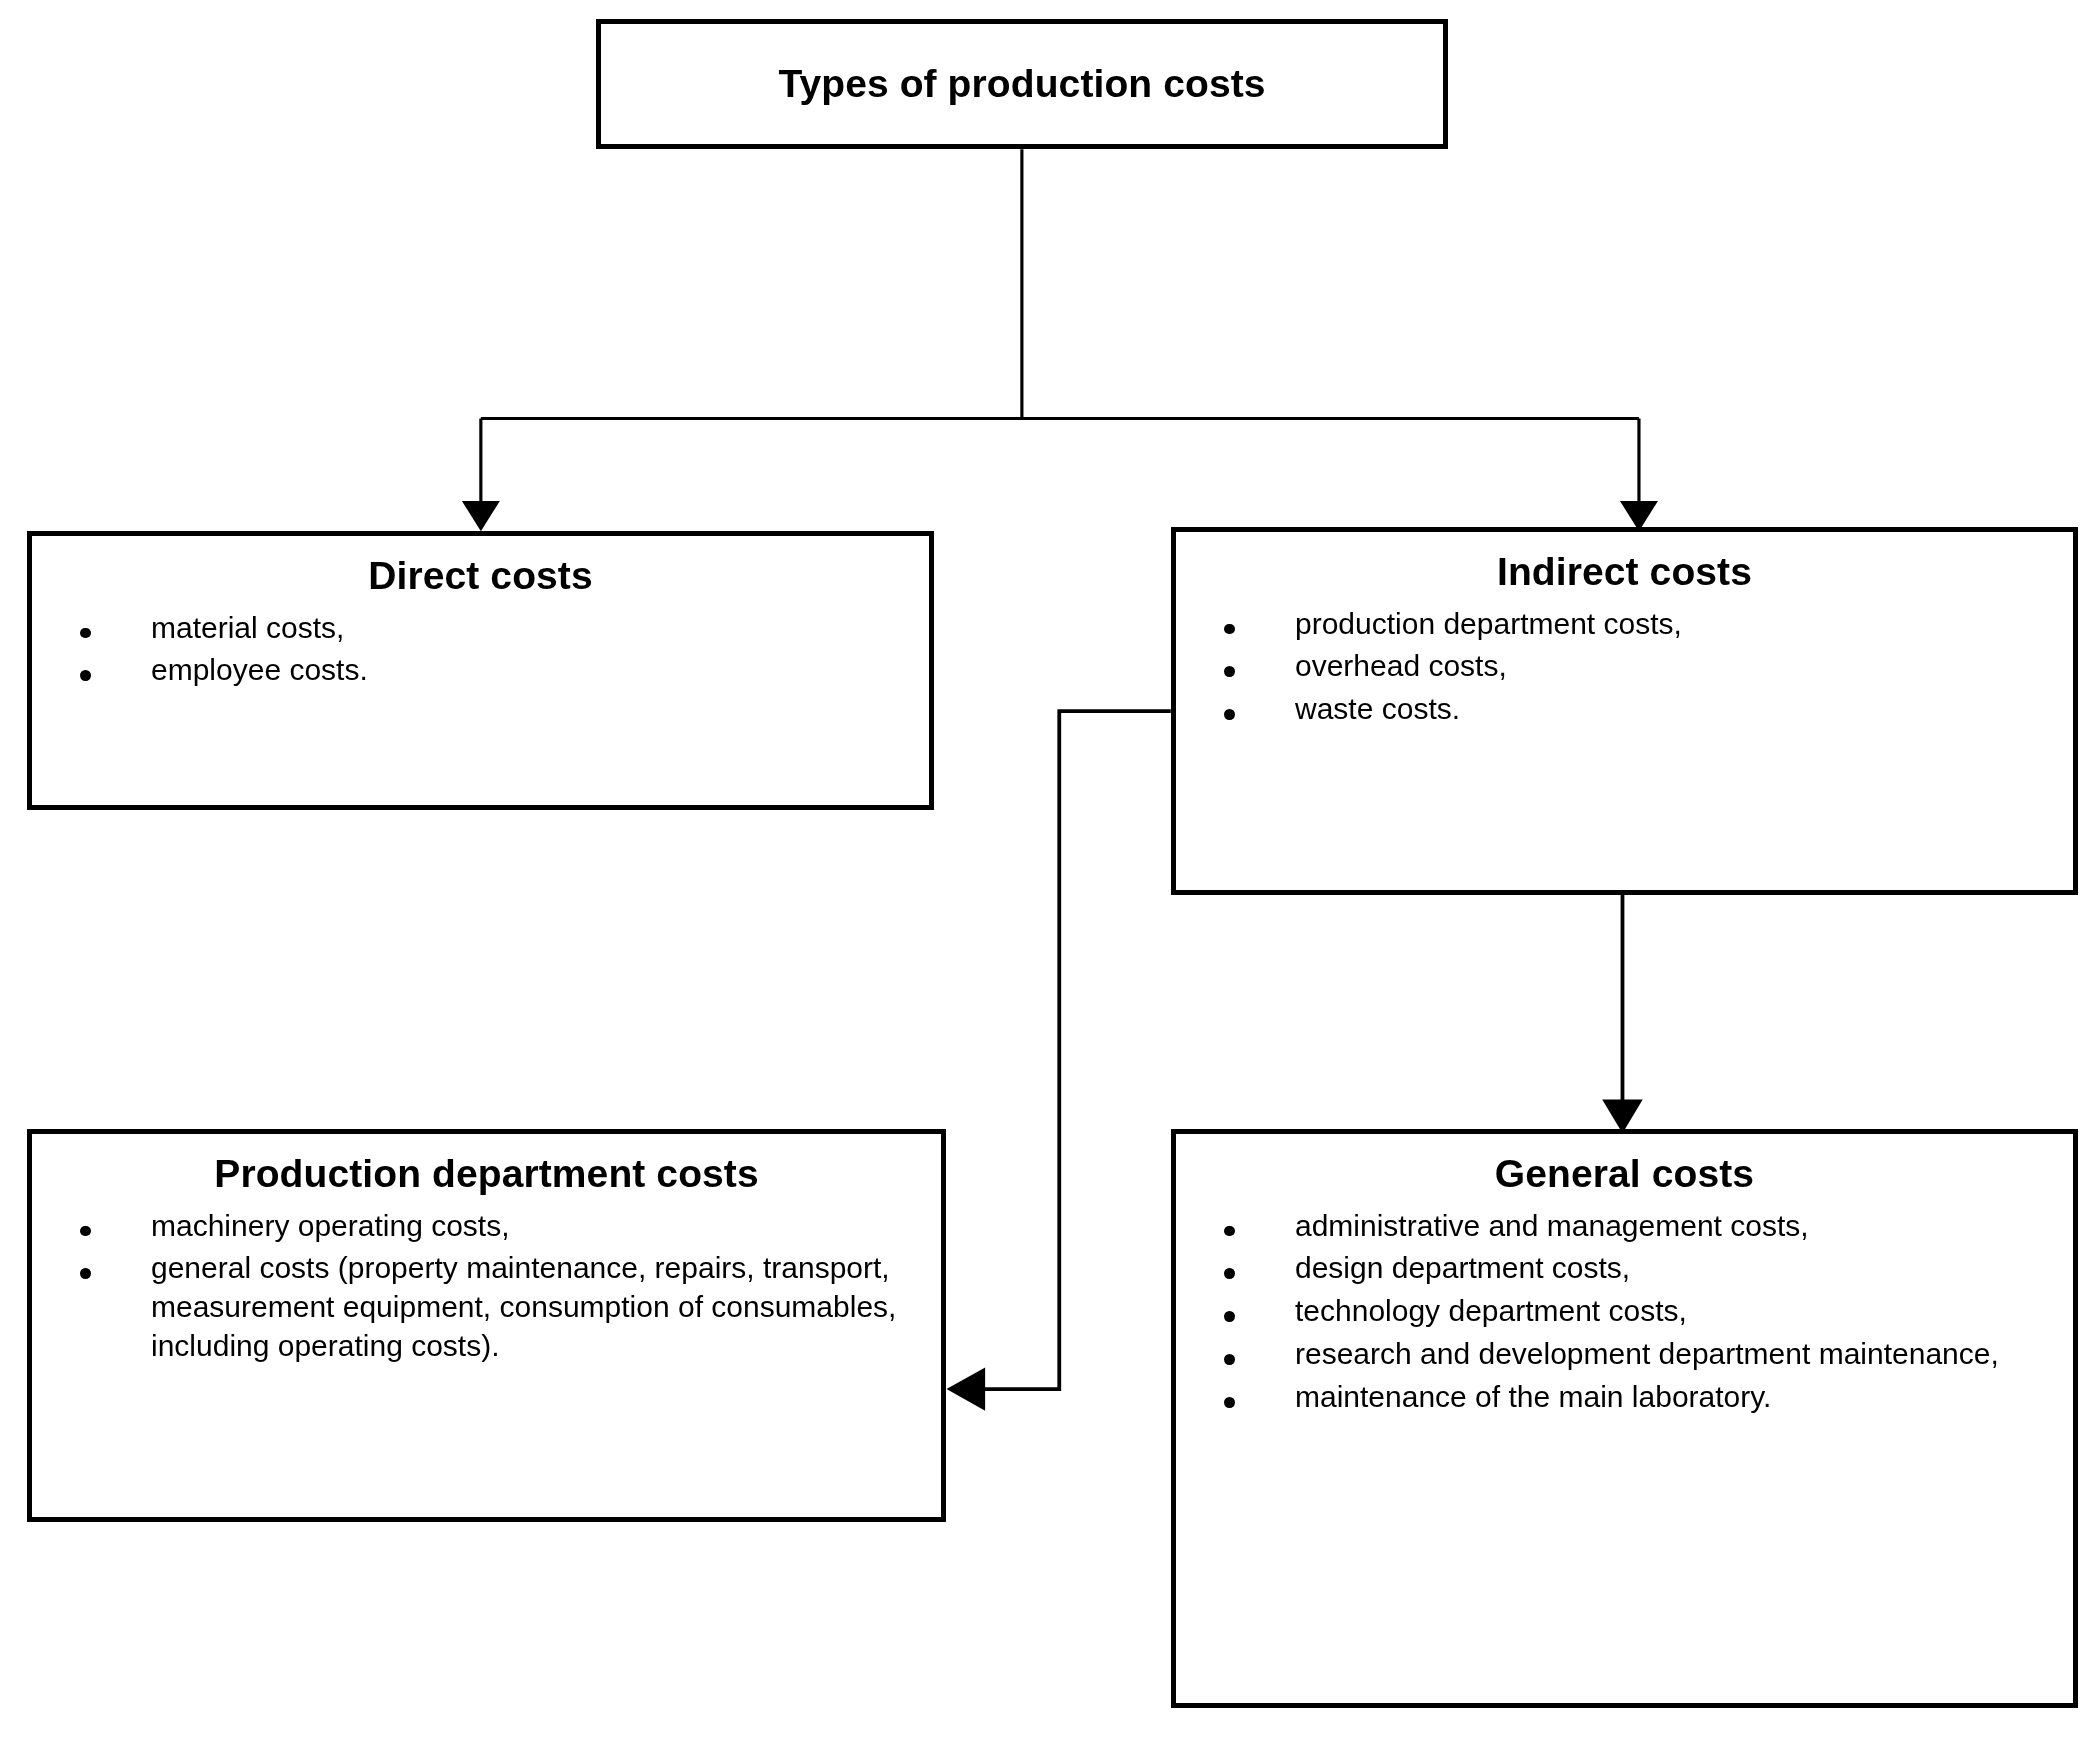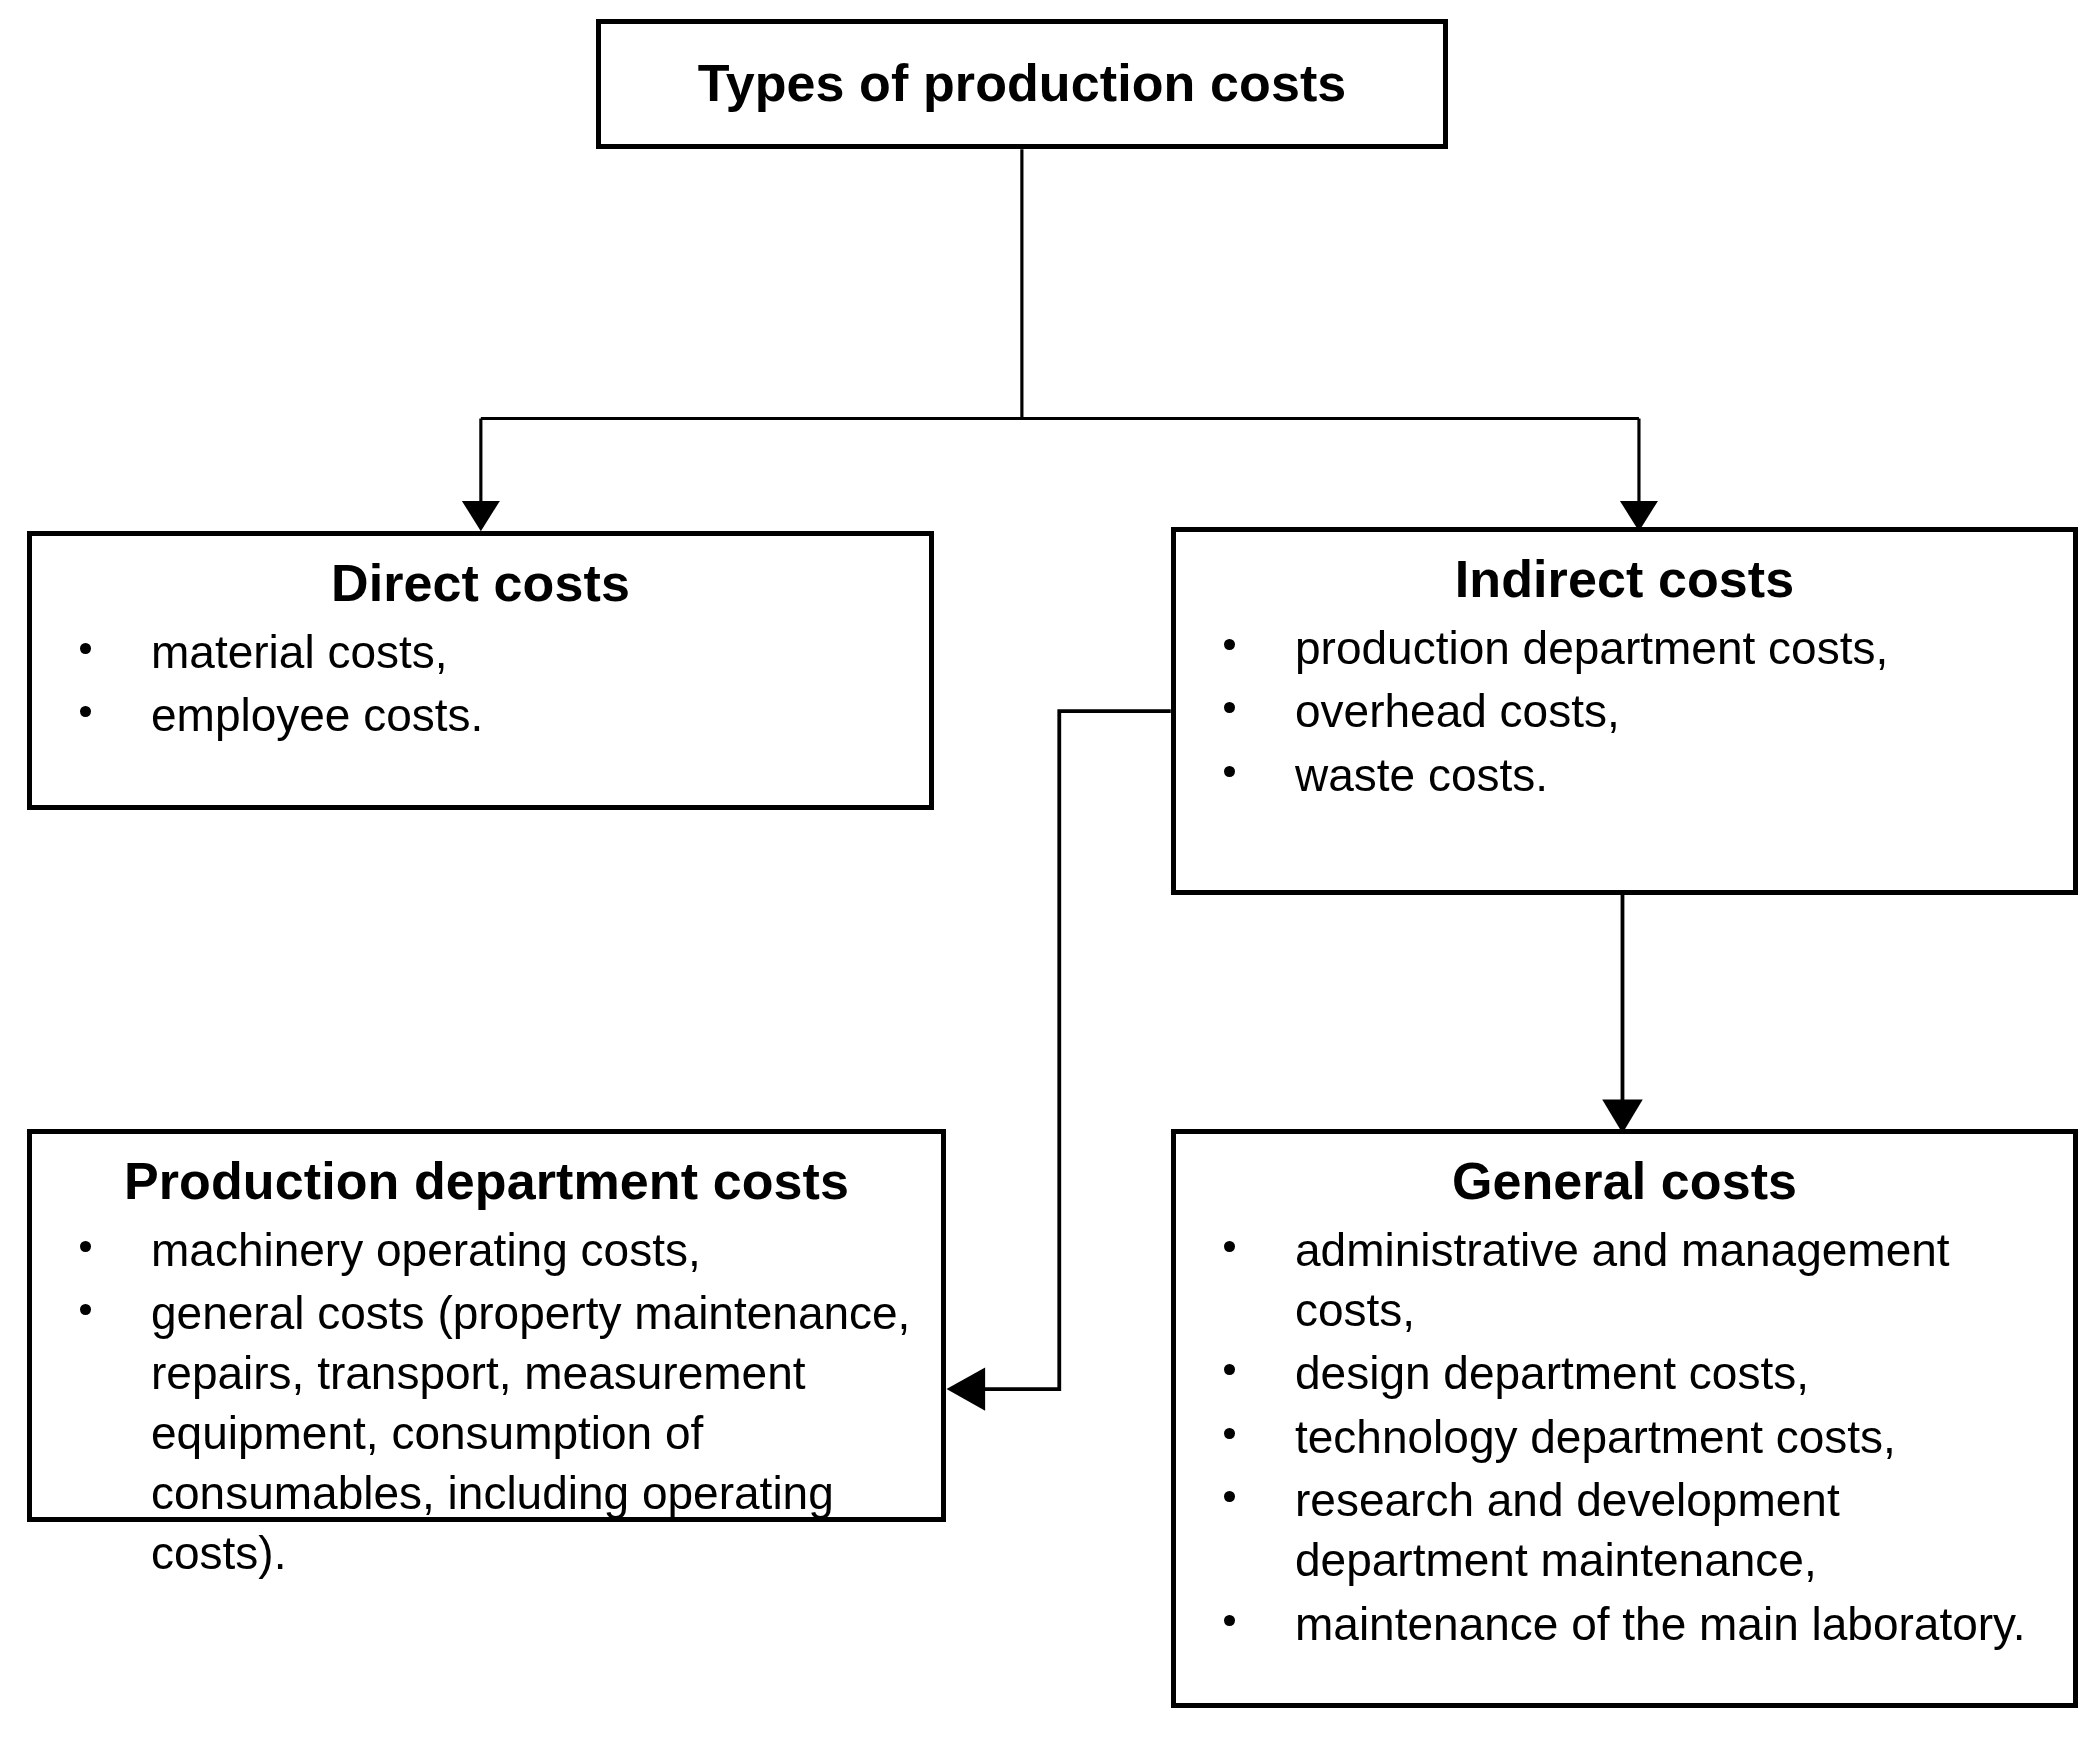--- a/index.html
+++ b/index.html
@@ -19,41 +19,41 @@
     position: absolute;
     box-sizing: border-box;
     border: 5.7px solid #000000;
     background: #ffffff;
     z-index: 3;
   }
   .node-title {
     text-align: center;
     font-weight: bold;
     color: #000000;
-    font-size: 52px;
+    font-size: 39px;
     line-height: 1.18;
     letter-spacing: 0.1px;
     padding-top: 16.5px;
   }
   .node-title.root {
     padding-top: 0;
     display: flex;
     align-items: center;
     justify-content: center;
     height: 100%;
   }
   ul.bullets {
     list-style: none;
     margin: 9px 0 0 0;
     padding: 0;
   }
   ul.bullets li {
     position: relative;
     color: #000000;
-    font-size: 46px;
+    font-size: 30px;
     line-height: 1.30;
     padding-left: 119px;
     margin-bottom: 3.8px;
   }
   ul.bullets li::before {
     content: "";
     position: absolute;
     left: 48px;
     top: 20px;
     width: 10.8px;

